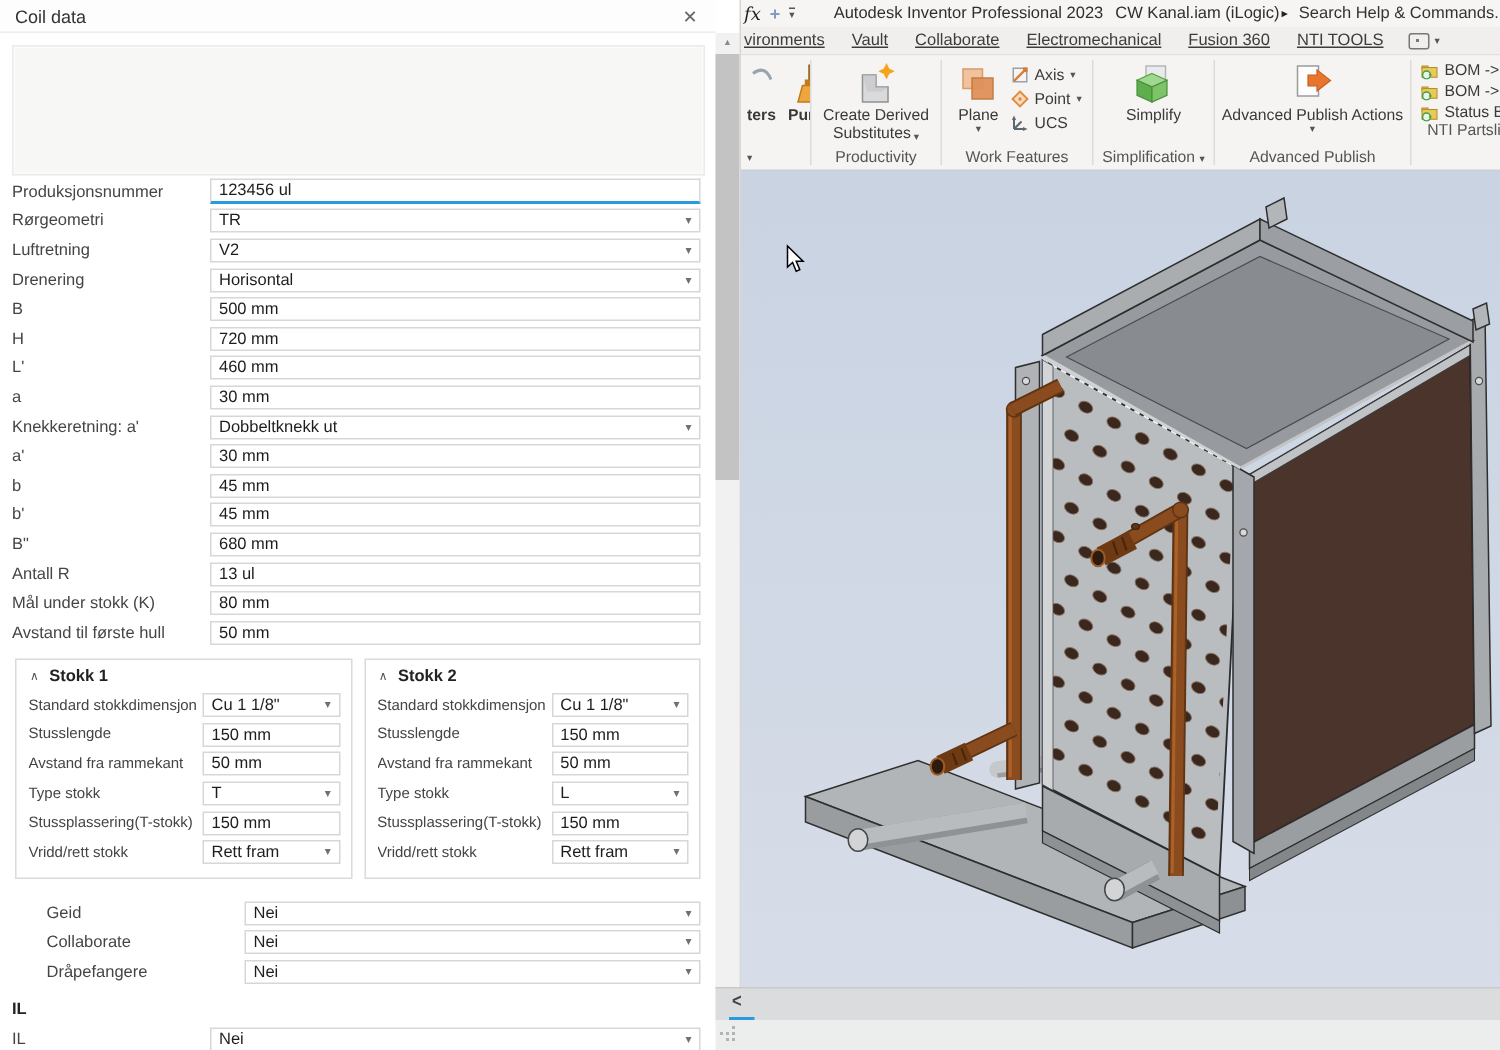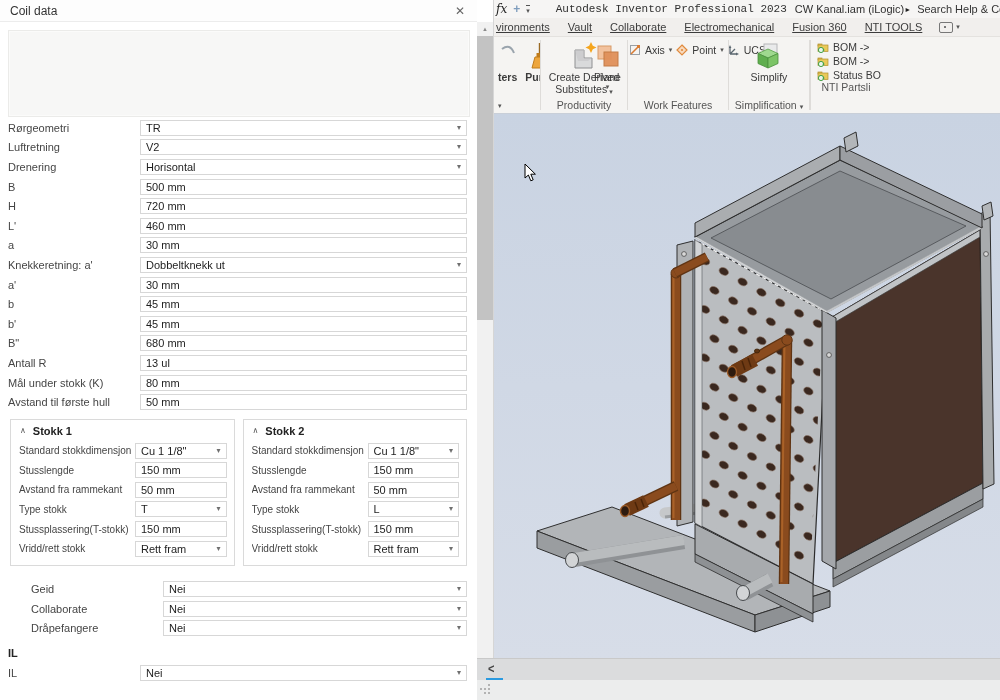--- a/index.html
+++ b/index.html
@@ -37,21 +37,21 @@
   .vs-up{height:14px;display:flex;align-items:center;justify-content:center;font-size:6px;color:#8a8a8a;}
   .vs-thumb{position:absolute;left:0;top:14px;width:16px;height:284px;background:#c3c3c3;}
   .divider{position:absolute;left:493px;top:0;width:1px;height:658px;background:#d6d6d6;}
 
   
   .app{position:absolute;left:494px;top:0;width:506px;height:700px;background:#f5f4f2;}
   .titlebar{height:18px;background:#f6f5f4;display:flex;align-items:center;font-size:11px;color:#333;padding:0 0 0 2px;white-space:nowrap;}
   .qat-fx{font-family:"DejaVu Serif",serif;font-style:italic;font-size:12px;color:#1f1f1f;}
   .qat-plus{color:#7f9dbd;margin:0 3px 0 6px;font-size:12px;font-weight:bold;}
   .qat-caret{font-size:7px;color:#555;border-top:1px solid #555;line-height:7px;margin-left:3px;padding-top:1px;}
-  .app-title{margin-left:26px;color:#2f2f2f;font-family:Liberation Mono, monospace;}
+  .app-title{margin-left:26px;color:#2f2f2f;}
   .app-doc{margin-left:8px;color:#2f2f2f;}
   .search{margin-left:auto;display:flex;align-items:center;gap:6px;color:#333;}
   .flyout{font-size:7px;color:#222;}
   .tabsrow{height:18px;background:#f1efed;border-bottom:1px solid #e4e2df;display:flex;align-items:center;
            font-size:11px;color:#3c3c3c;white-space:nowrap;}
   .tab{padding:0 9px;text-decoration:underline;}
   .tab:first-child{padding-left:2px;}
   .winbtn{display:flex;align-items:center;gap:3px;margin-left:8px;}
   .winbtn .box{width:12px;height:9px;border:1px solid #777;border-radius:2px;position:relative;}
   .winbtn .box::after{content:"";position:absolute;left:4px;top:3px;width:2px;height:2px;background:#777;}
@@ -60,21 +60,21 @@
   .ribbon{height:76px;background:#f5f4f2;display:flex;border-bottom:1px solid #c9cfd8;overflow:hidden;}
   .rpanel{height:100%;display:flex;flex-direction:column;flex:none;}
   .rcontent{flex:1;display:flex;align-items:flex-start;justify-content:center;padding-top:2px;}
   .glabel{height:14px;font-size:10.5px;color:#555;text-align:center;line-height:13px;white-space:nowrap;}
   .rsep{width:1px;background:#dedcd9;height:70px;margin-top:3px;flex:none;}
   .bigbtn{display:flex;flex-direction:column;align-items:center;font-size:10.5px;color:#3a3a3a;
           line-height:11.5px;padding:1px 4px;text-align:center;white-space:nowrap;}
   .bigbtn .bicon{height:32px;display:flex;align-items:center;}
   .bigbtn .bcaret{font-size:7px;color:#555;line-height:6px;}
   .lbl2{display:flex;align-items:flex-end;gap:2px;}
-  .smallcol{display:flex;flex-direction:row;gap:4px;padding-top:5px;}
+  .smallcol{display:flex;flex-direction:column;gap:4px;padding-top:5px;}
   .smallbtn{display:flex;align-items:center;gap:4px;font-size:10.5px;color:#3a3a3a;white-space:nowrap;}
   .smallbtn .caret{font-size:7px;color:#555;}
   .nticol{display:flex;flex-direction:column;gap:2px;padding-top:4px;}
   .ntibtn{display:flex;align-items:center;gap:4px;font-size:10.5px;color:#3a3a3a;white-space:nowrap;}
   .cutpanel{width:46px;overflow:hidden;}
   .cutpanel .rcontent{justify-content:space-between;font-weight:bold;}
   .cutlabel{font-size:10.5px;color:#3a3a3a;}
 
   .viewport{position:relative;height:545px;background:linear-gradient(#c9d3e2,#d7dde8);overflow:hidden;}
   .dockbar{position:absolute;left:-17px;right:0;top:658px;height:22px;background:#dbdcdd;border-top:1px solid #c9c9c9;}
@@ -89,20 +89,26 @@
 
 <div class="dialog">
   <div class="dlg-title">
     <span>Coil data</span>
     <span class="dlg-close">✕</span>
   </div>
   <div class="dlg-body">
     <div class="preview"></div>
     <div class="formwrap">
       <div class="rows">
+          <div class="frow">
+            <span class="flabel">Produksjonsnummer</span>
+            <div class="fctl focused">
+              <span class="fval">123456 ul</span>
+            </div>
+          </div>
           <div class="frow">
             <span class="flabel">Rørgeometri</span>
             <div class="fctl select">
               <span class="fval">TR</span>
               <span class="caret">▾</span>
             </div>
           </div>
           <div class="frow">
             <span class="flabel">Luftretning</span>
             <div class="fctl select">
@@ -464,20 +470,35 @@
           <span>Simplify</span>
         </div>
       </div>
       <div class="glabel">
         <span>Simplification</span>
         <span style="font-size:7px;color:#555;">▾</span>
       </div>
     </div>
     <div class="rsep"></div>
 
+    <div class="rpanel" style="width:130px">
+      <div class="rcontent">
+        <div class="bigbtn">
+          <span class="bicon">
+            <svg width="28" height="30" viewBox="0 0 28 30">
+              <rect x="4" y="3" width="14" height="20" fill="#fdfdfd" stroke="#9b9b9b" stroke-width="1"></rect>
+              <path d="M11,9 h6 v-3.4 l9,7 -9,7 v-3.4 h-6 Z" fill="#e8752c" stroke="#c75f1e" stroke-width="0.8"></path>
+            </svg>
+          </span>
+          <span>Advanced Publish Actions</span>
+          <span class="bcaret">▾</span>
+        </div>
+      </div>
+      <div class="glabel">Advanced Publish</div>
+    </div>
     <div class="rsep"></div>
 
     <div class="rpanel" style="width:70px">
       <div class="nticol" style="padding-left:6px;">
         <div class="ntibtn">
           <svg width="12" height="11" viewBox="0 0 12 11">
             <rect x="1" y="2" width="4" height="2" fill="#e3bf4f" stroke="#b3902e" stroke-width="0.7"></rect>
             <rect x="1" y="3" width="10" height="6.5" fill="#e9c958" stroke="#b3902e" stroke-width="0.7"></rect>
             <circle cx="4" cy="8" r="2.6" fill="#eaf5ea" stroke="#43a047" stroke-width="1"></circle>
             <polygon points="6.6,6.4 7.6,8.4 5.4,8.4" fill="#43a047"></polygon>

